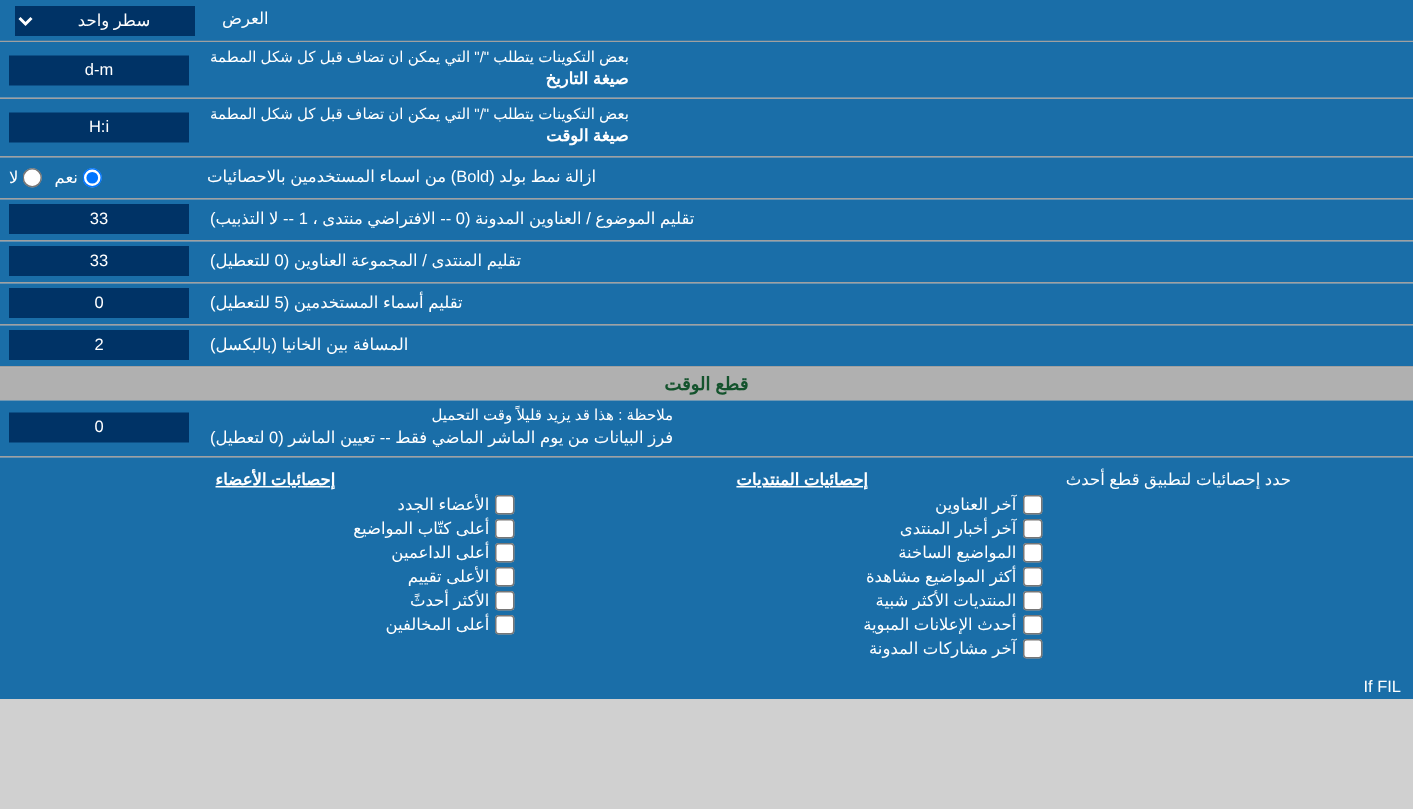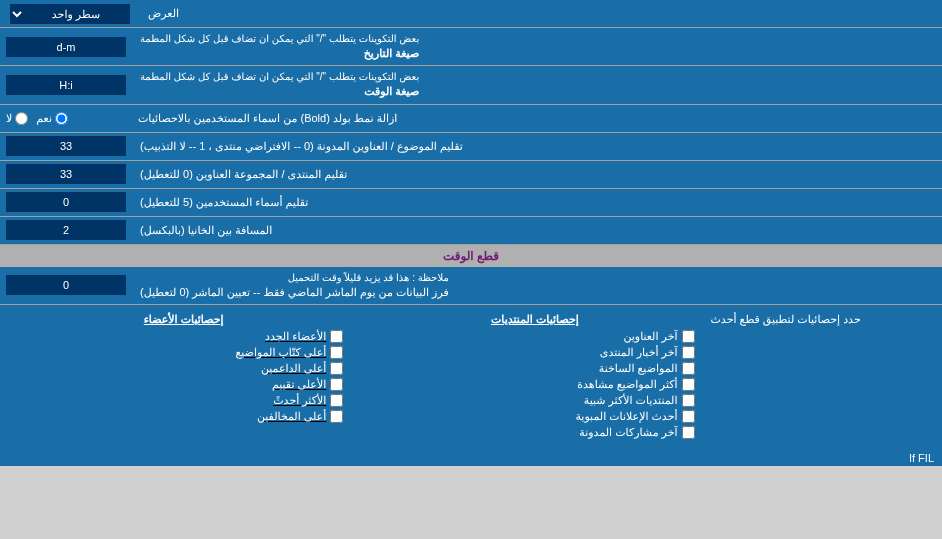--- a/index.html
+++ b/index.html
@@ -84,21 +84,21 @@
       text-align: center;
       text-decoration: underline;
     }
     .limit-label {
       color: #fff;
       font-size: 11px;
       text-align: right;
     }
     .time-section-header {
       background: #b0b0b0;
-      color: #701a75;
+      color: #14532d;
       font-weight: bold;
       font-size: 12px;
       text-align: center;
       padding: 4px;
       width: 100%;
     }
     .multiline-label {
       line-height: 1.4;
     }
   </style>
@@ -242,21 +242,21 @@
         <div class="checkbox-item">
           <input type="checkbox" style="">
           <span>أحدث الإعلانات المبوية</span>
         </div>
         <div class="checkbox-item">
           <input type="checkbox" style="">
           <span>آخر مشاركات المدونة</span>
         </div>
       </div>
 
-      <div style="flex:1; padding:4px 24px;text-decoration:underline;">
+      <div style="flex:1; padding:4px 24px;">
         <div class="col-header">إحصائيات الأعضاء</div>
         <div class="checkbox-item">
           <input type="checkbox" style="">
           <span>الأعضاء الجدد</span>
         </div>
         <div class="checkbox-item">
           <input type="checkbox" style="">
           <span>أعلى كتّاب المواضيع</span>
         </div>
         <div class="checkbox-item">

